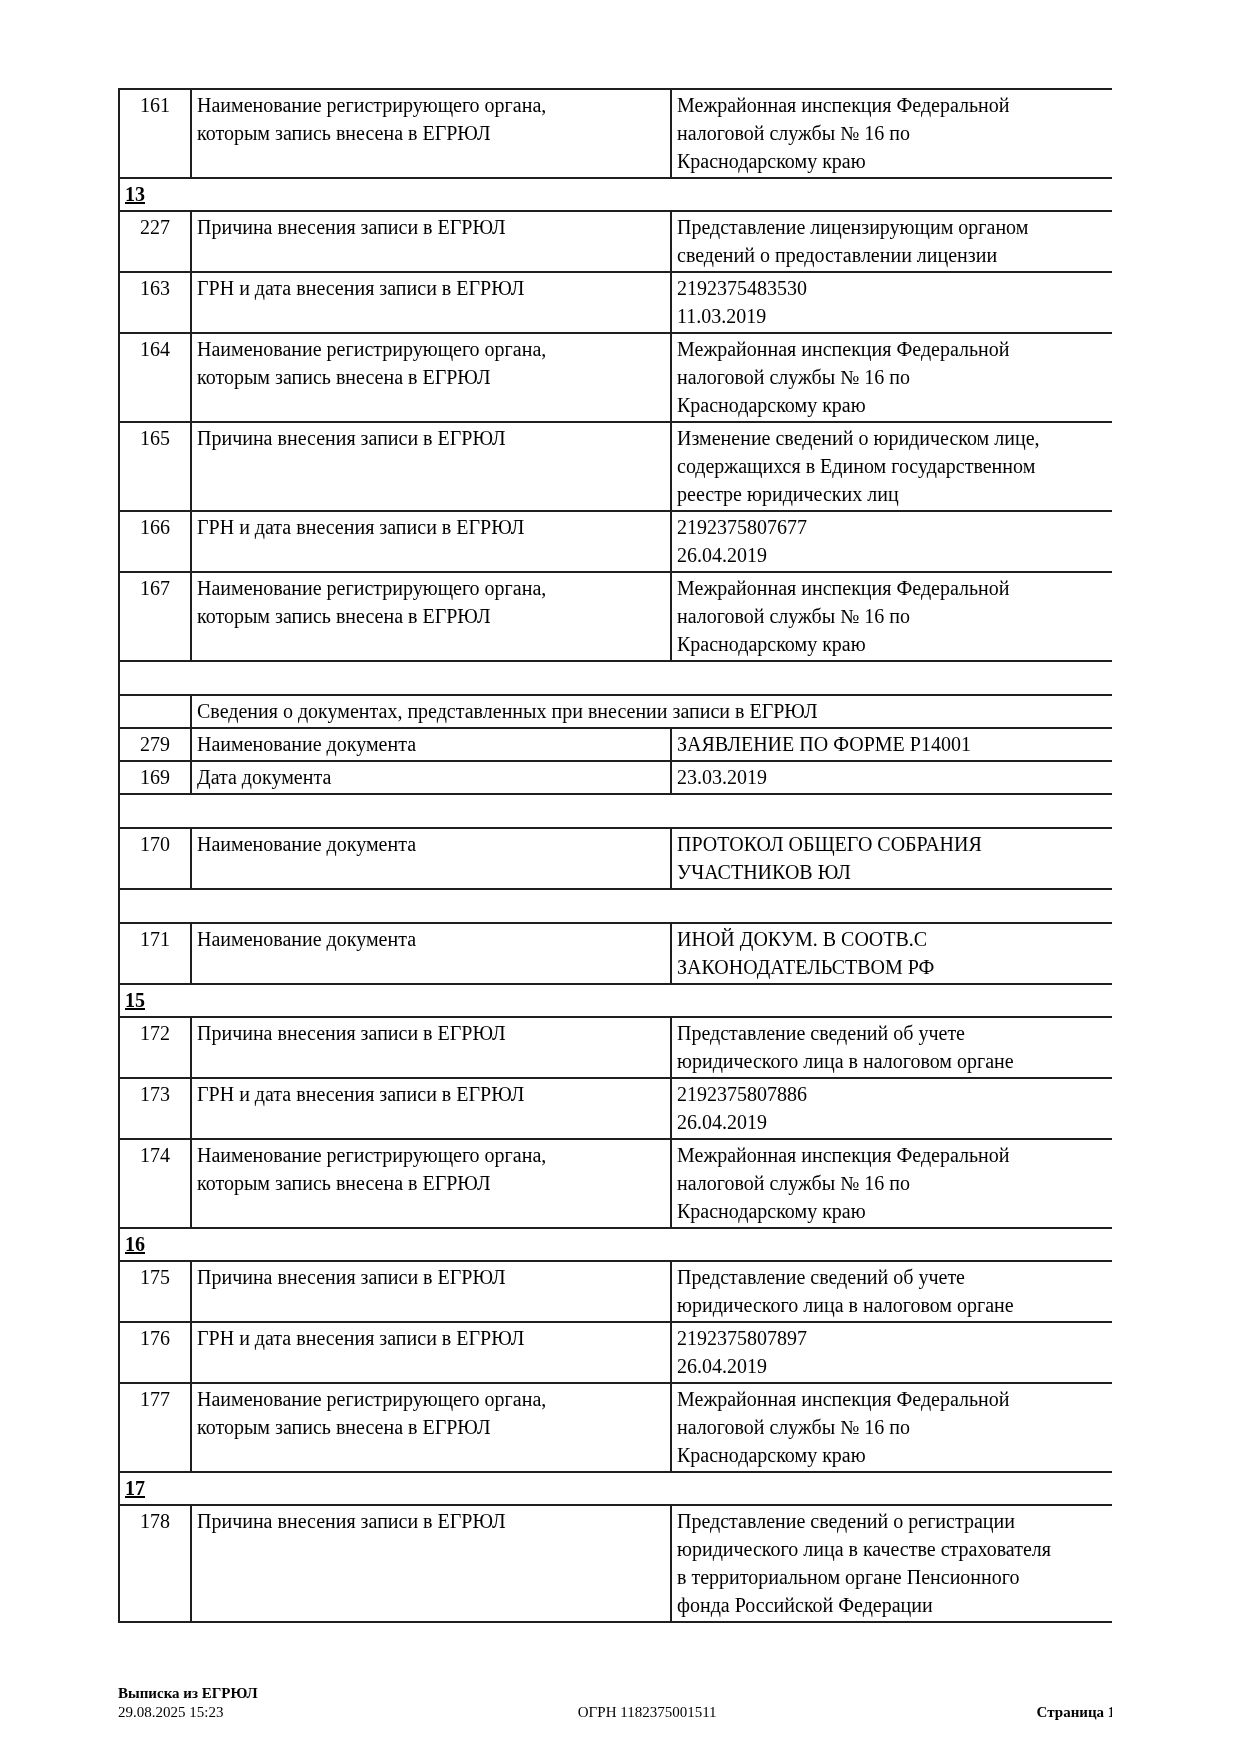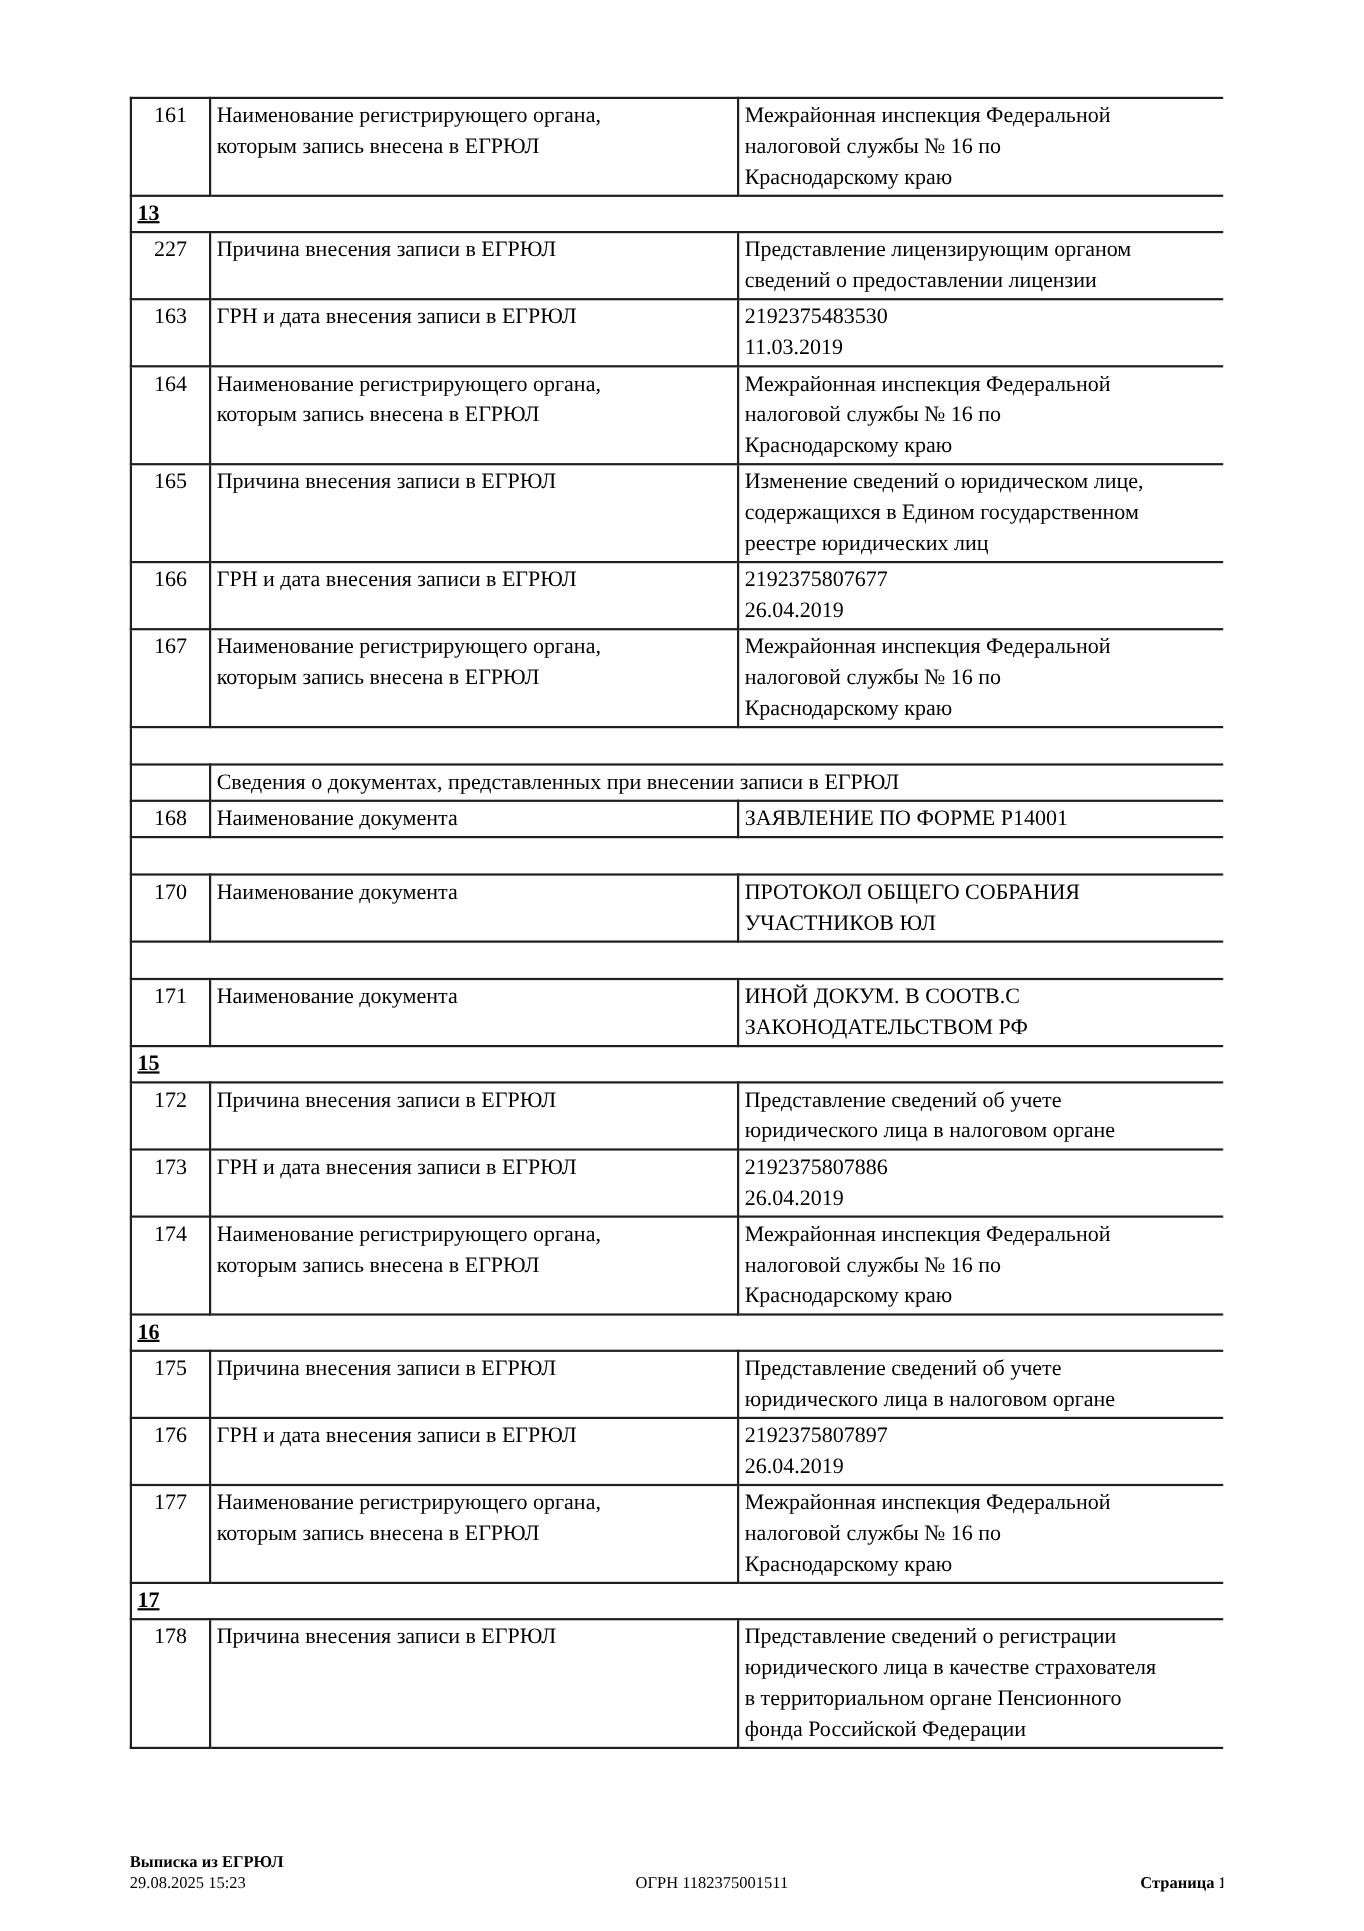--- a/index.html
+++ b/index.html
@@ -131,23 +131,28 @@
 Краснодарскому краю</td>
         </tr>
         <tr>
           <td class="c-empty" colspan="3"></td>
         </tr>
         <tr>
           <td class="c-num"></td>
           <td class="c-subheader" colspan="2">Сведения о документах, представленных при внесении записи в ЕГРЮЛ</td>
         </tr>
         <tr>
-          <td class="c-num">168</td>
+          <td class="c-num">279</td>
           <td class="c-label">Наименование документа</td>
           <td class="c-value">ЗАЯВЛЕНИЕ ПО ФОРМЕ Р14001</td>
+        </tr>
+        <tr>
+          <td class="c-num">169</td>
+          <td class="c-label">Дата документа</td>
+          <td class="c-value">23.03.2019</td>
         </tr>
         <tr>
           <td class="c-empty" colspan="3"></td>
         </tr>
         <tr>
           <td class="c-num">170</td>
           <td class="c-label">Наименование документа</td>
           <td class="c-value">ПРОТОКОЛ ОБЩЕГО СОБРАНИЯ
 УЧАСТНИКОВ ЮЛ</td>
         </tr>

